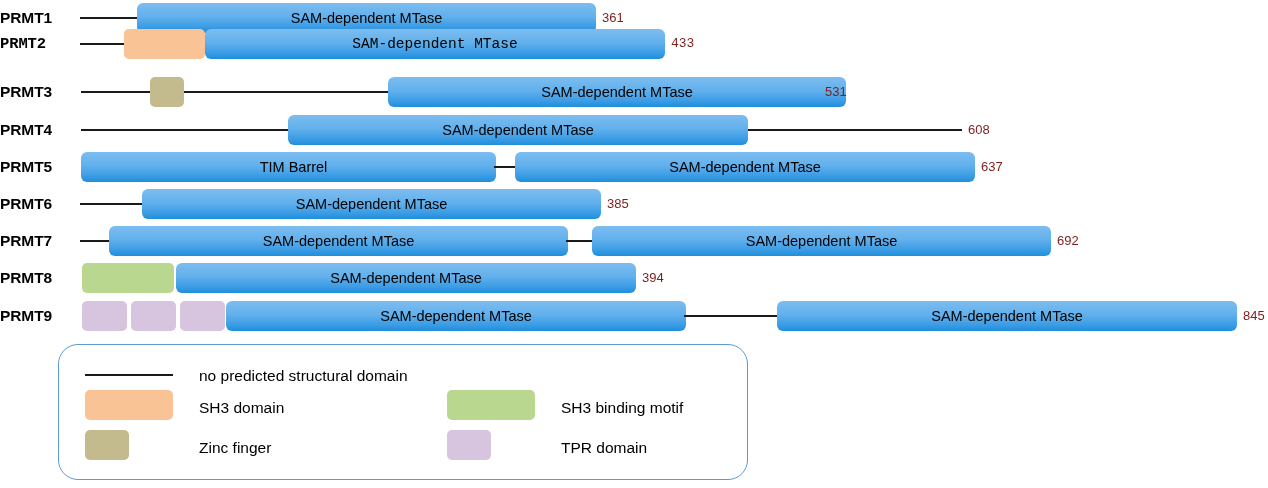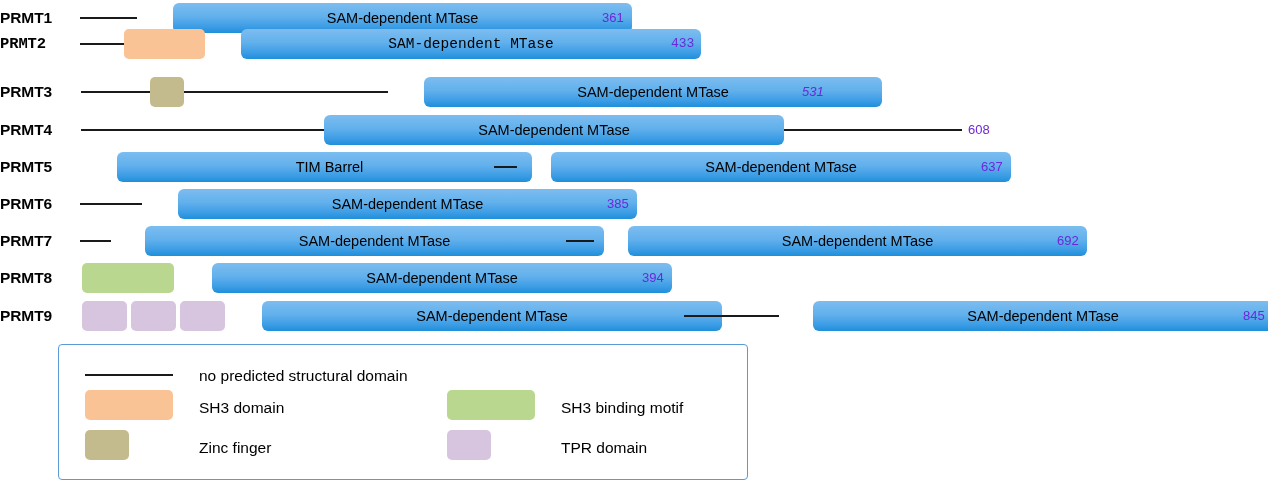--- a/index.html
+++ b/index.html
@@ -59,21 +59,20 @@
     color: #000;
     font-size: 14.5px;
     line-height: 30px;
     text-align: center;
     white-space: nowrap;
     overflow: hidden;
   }
   .domain.mtase {
     background: linear-gradient(to bottom, #7cbdf0 0%, #62b0ec 45%, #3b9ce4 80%, #1e8fdb 100%);
     border-radius: 6px;
-    margin-left: 36px;
   }
   .domain.sh3 {
     background: #fac396;
     border-radius: 5px;
   }
   .domain.zinc {
     background: #c3bb8e;
     border-radius: 5px;
   }
   .domain.sh3bind {
@@ -84,33 +83,33 @@
     background: #d7c4de;
     border-radius: 5px;
   }
 
   .length {
     position: absolute;
     top: 0;
     height: 36px;
     line-height: 36px;
     font-size: 13px;
-    color: #6d28d9;
+    color: #7f1d1d;
     white-space: nowrap;
   }
 
   
   .legend {
     position: absolute;
     left: 58px;
     top: 344px;
     width: 690px;
     height: 136px;
     border: 1.6px solid #5b9bd5;
-    border-radius: 4px;
+    border-radius: 20px;
     background: #ffffff;
     box-sizing: border-box;
   }
   .legend-swatch {
     position: absolute;
     border-radius: 5px;
   }
   .legend-line {
     position: absolute;
     height: 2px;
@@ -139,21 +138,21 @@
       <div class="backbone" style="left: 80px; width: 44px;"></div>
       <div class="domain sh3" style="left: 124px; width: 81px;"></div>
       <div class="domain mtase" style="left: 205px; width: 460px;">SAM-dependent MTase</div>
       <div class="length" style="left: 671px;">433</div>
     </div>
     <div class="row" style="top: 74.4px;">
       <div class="row-label">PRMT3</div>
       <div class="backbone" style="left: 81px; width: 307px;"></div>
       <div class="domain zinc" style="left: 150px; width: 34px;"></div>
       <div class="domain mtase" style="left: 388px; width: 458px;">SAM-dependent MTase</div>
-      <div class="length" style="left: 802px; font-style: italic;">531</div>
+      <div class="length" style="left: 825px;">531</div>
     </div>
     <div class="row" style="top: 111.6px;">
       <div class="row-label">PRMT4</div>
       <div class="backbone" style="left: 81px; width: 881px;"></div>
       <div class="domain mtase" style="left: 288px; width: 460px;">SAM-dependent MTase</div>
       <div class="length" style="left: 968px;">608</div>
     </div>
     <div class="row" style="top: 148.8px;">
       <div class="row-label">PRMT5</div>
       <div class="domain mtase" style="left: 81px; width: 415px; padding-left: 10px;">TIM Barrel</div>

